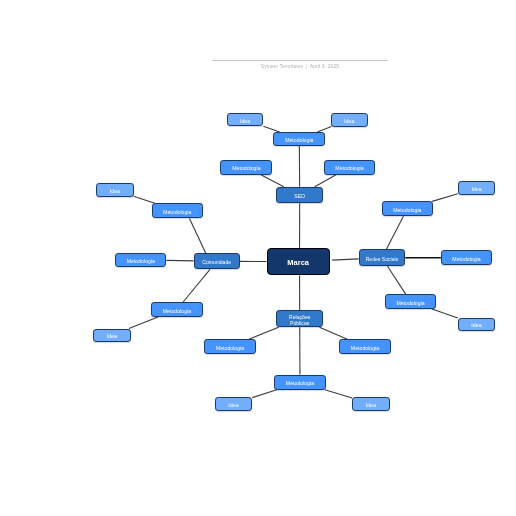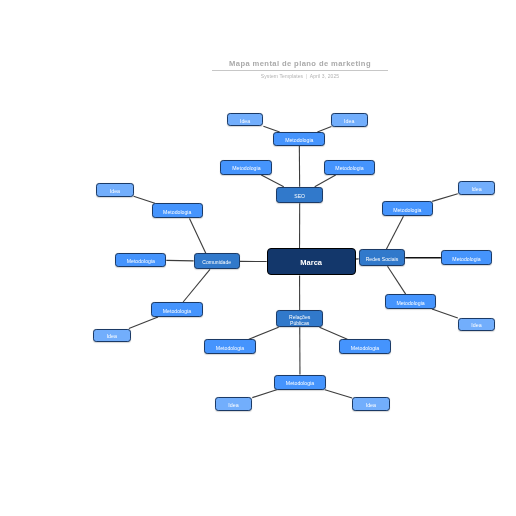--- a/index.html
+++ b/index.html
@@ -12,21 +12,20 @@
   .hdr-sub span{white-space:pre;}
   .hdr-sub .sep{padding:0 2.6px;color:#c5c5c5;}
   svg{position:absolute;left:0;top:0;}
   .node{position:absolute;box-sizing:border-box;display:flex;align-items:center;justify-content:center;text-align:center;color:#fff;border-radius:4px;}
 </style>
 </head>
 <body>
 
 <div id="page">
   <div class="hdr">
-    <div class="hdr-title">Mapa mental de plano de marketing</div>
     <div class="hdr-rule"></div>
     <div class="hdr-sub">
       <span>System Templates</span><span class="sep">|</span><span>April 3, 2025</span>
     </div>
   </div>
   <svg id="edges" width="516" height="516">
       <line x1="299.54137931034484" y1="247.89999999999998" x2="299.6751124437781" y2="203.3" stroke="#3d3d3d" stroke-width="1.1"></line>
       <line x1="266.7" y1="261.52173913043475" x2="239.79999999999998" y2="261.37554347826085" stroke="#3d3d3d" stroke-width="1.1"></line>
       <line x1="332.3" y1="260.1485142510613" x2="358.7" y2="258.8997574287447" stroke="#3d3d3d" stroke-width="1.1"></line>
       <line x1="299.54842105263157" y1="275.5" x2="299.67017543859646" y2="310.2" stroke="#3d3d3d" stroke-width="1.1"></line>
@@ -45,21 +44,21 @@
       <line x1="387.5065714285714" y1="266.3" x2="405.6798285714286" y2="294.1" stroke="#3d3d3d" stroke-width="1.1"></line>
       <line x1="432.1632530120482" y1="201.4" x2="457.8" y2="193.7182310469314" stroke="#3d3d3d" stroke-width="1.1"></line>
       <line x1="431.9890829694323" y1="309" x2="457.8" y2="317.9691957511381" stroke="#3d3d3d" stroke-width="1.1"></line>
       <line x1="278.61637010676156" y1="327.2" x2="248.8512455516014" y2="339.2" stroke="#3d3d3d" stroke-width="1.1"></line>
       <line x1="319.45266903914586" y1="327.2" x2="347.3387900355872" y2="339.2" stroke="#3d3d3d" stroke-width="1.1"></line>
       <line x1="299.7402208201893" y1="327.2" x2="299.96403785488957" y2="374.5" stroke="#3d3d3d" stroke-width="1.1"></line>
       <line x1="276.65588914549653" y1="389.70000000000005" x2="252.3" y2="397.6293984962406" stroke="#3d3d3d" stroke-width="1.1"></line>
       <line x1="324.8711316397229" y1="389.70000000000005" x2="352.1" y2="398.02046577275934" stroke="#3d3d3d" stroke-width="1.1"></line>
     </svg>
   <div id="nodes">
-      <div class="node" style="left: 266.7px; top: 247.9px; width: 89px; height: 27.6px; background: rgb(19, 55, 107); border: 1.4px solid rgb(0, 0, 0); border-radius: 4px; font-size: 7.5px; font-weight: bold; line-height: 1.15;">
+      <div class="node" style="left: 266.7px; top: 247.9px; width: 63px; height: 27.6px; background: rgb(19, 55, 107); border: 1.4px solid rgb(0, 0, 0); border-radius: 4px; font-size: 7.5px; font-weight: bold; line-height: 1.15;">
         <span style="display: block; transform: translateY(1.6px);">Marca</span>
       </div>
       <div class="node" style="left: 276.2px; top: 186.7px; width: 47px; height: 16.6px; background: rgb(49, 121, 203); border: 0.8px solid rgb(27, 58, 102); border-radius: 3.2px; font-size: 5.1px; font-weight: normal; line-height: 1.15; box-shadow: rgba(0, 0, 0, 0.16) 0px 0.7px 1.1px;">
         <span style="display: block; transform: translateY(1.8px);">SEO</span>
       </div>
       <div class="node" style="left: 193.6px; top: 253.1px; width: 46.2px; height: 16.3px; background: rgb(49, 121, 203); border: 0.8px solid rgb(27, 58, 102); border-radius: 3.2px; font-size: 5.1px; font-weight: normal; line-height: 1.15; box-shadow: rgba(0, 0, 0, 0.16) 0px 0.7px 1.1px;">
         <span style="display: block; transform: translateY(1.8px);">Comunidade</span>
       </div>
       <div class="node" style="left: 358.7px; top: 249.3px; width: 46.5px; height: 17px; background: rgb(49, 121, 203); border: 0.8px solid rgb(27, 58, 102); border-radius: 3.2px; font-size: 5.1px; font-weight: normal; line-height: 1.15; box-shadow: rgba(0, 0, 0, 0.16) 0px 0.7px 1.1px;">
         <span style="display: block; transform: translateY(1.8px);">Redes Sociais</span>

